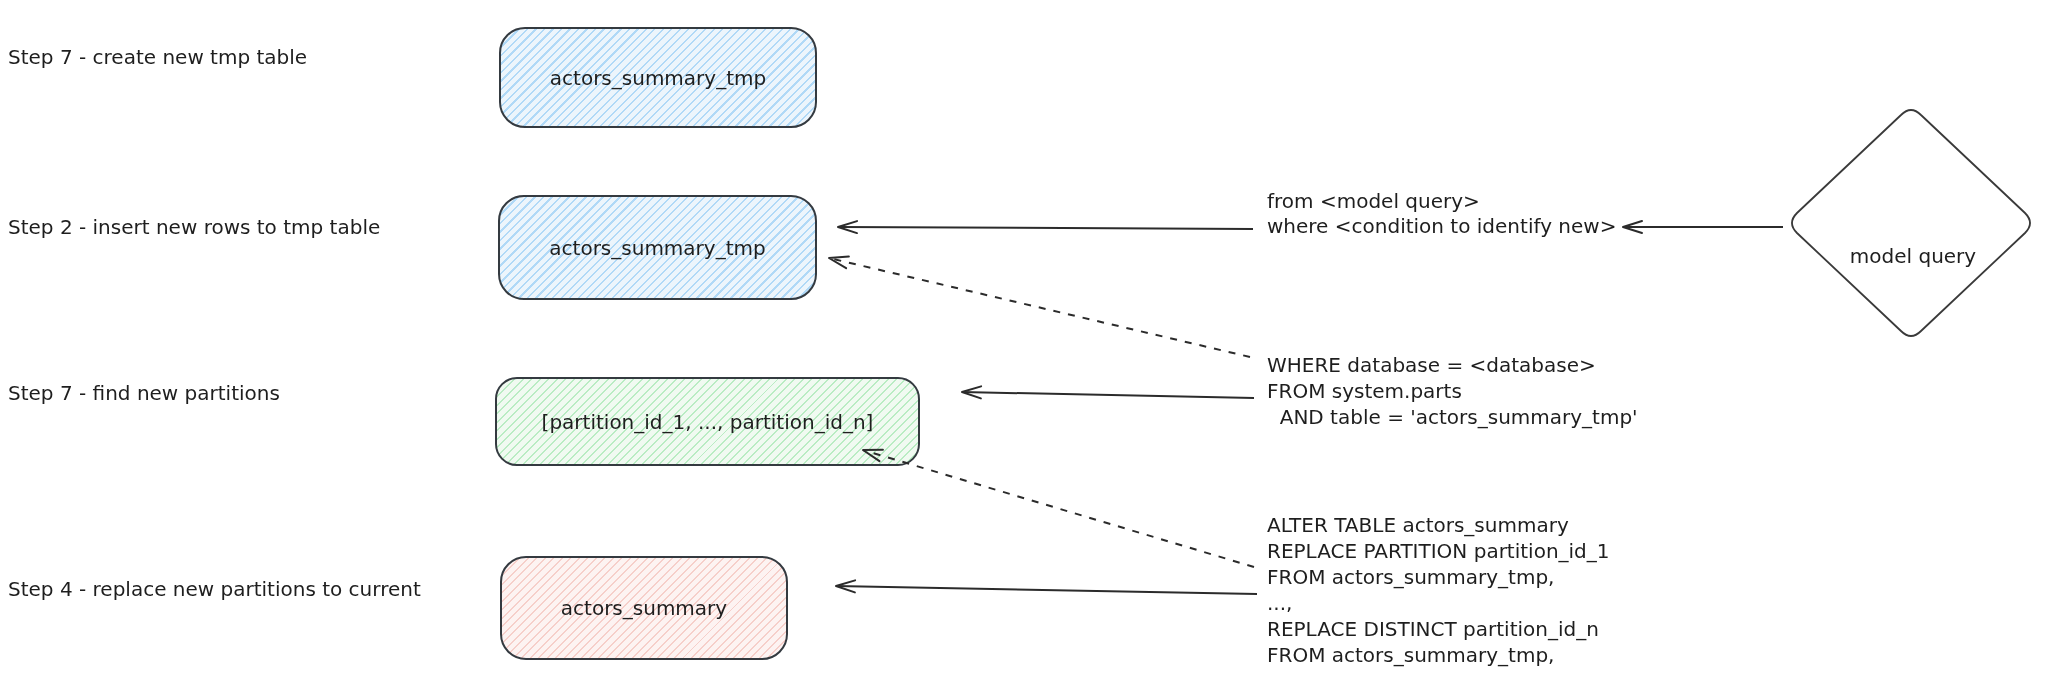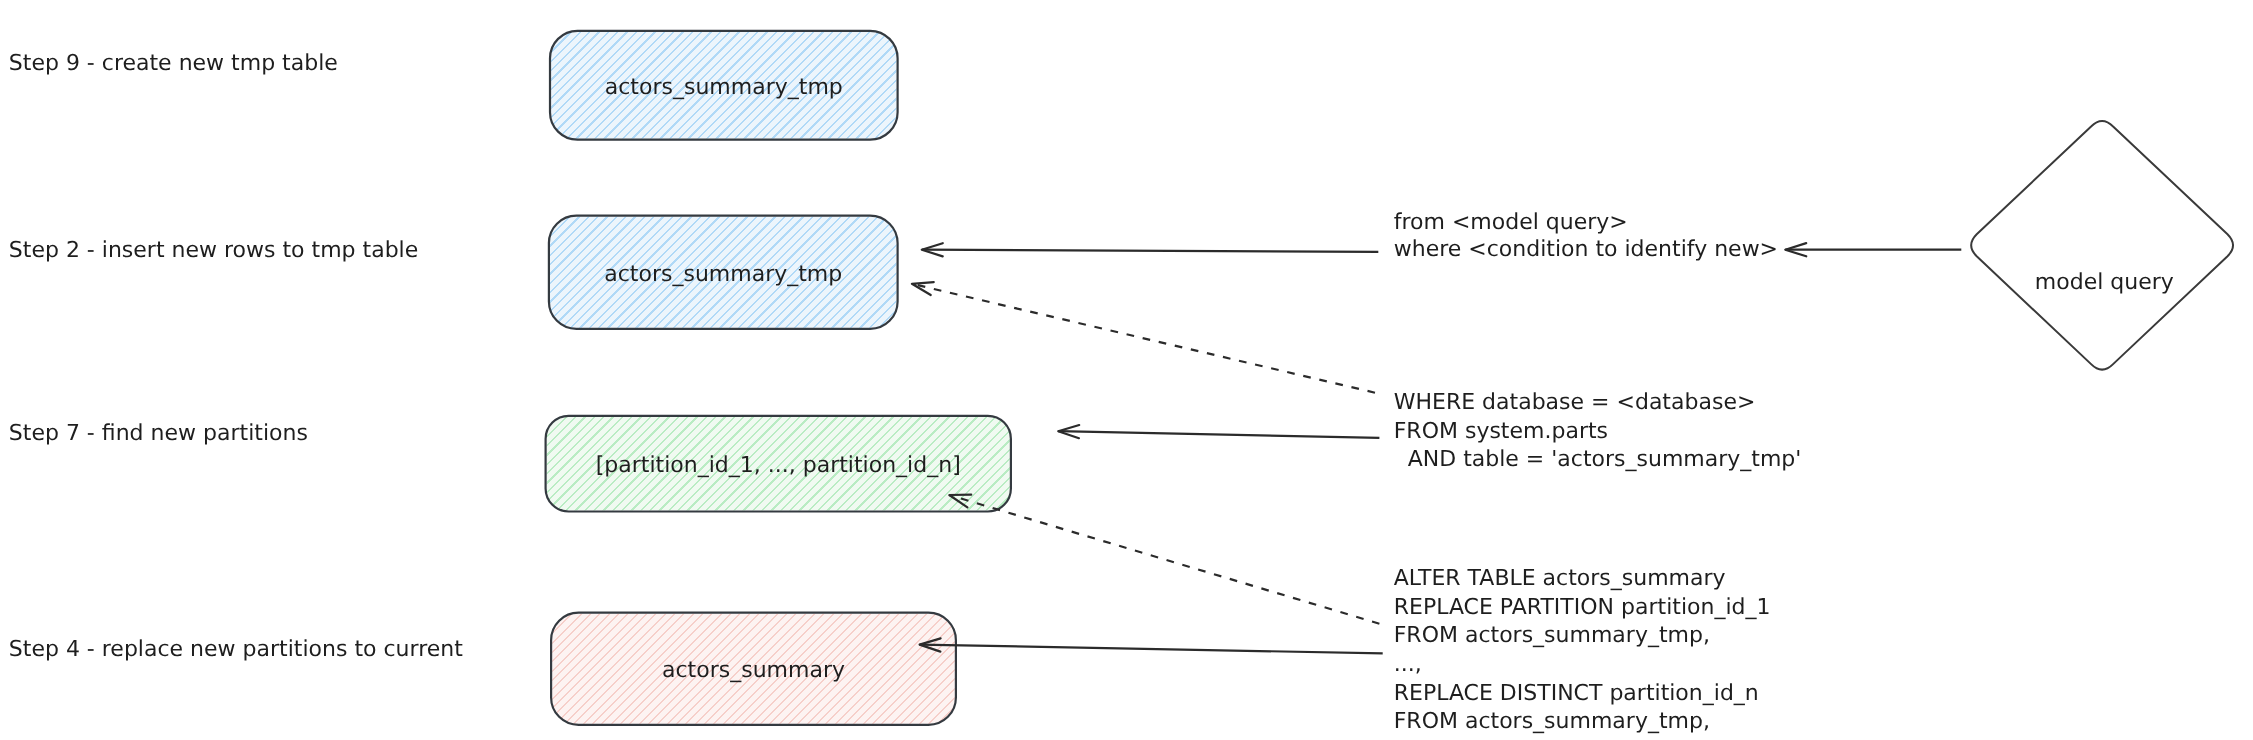--- a/index.html
+++ b/index.html
@@ -30,41 +30,41 @@
       var(--blue-bg) 1.6px, var(--blue-bg) 6px);}
   .box.green{background:repeating-linear-gradient(135deg,
       var(--green-hatch) 0px, var(--green-hatch) 1.4px,
       var(--green-bg) 1.4px, var(--green-bg) 6px);}
   .box.red{background:repeating-linear-gradient(135deg,
       var(--red-hatch) 0px, var(--red-hatch) 1.4px,
       var(--red-bg) 1.4px, var(--red-bg) 6px);}
   .box1{left:499px; top:7px;   width:318px; height:101px; border-radius:26px;}
   .box2{left:498px; top:175px; width:319px; height:105px; border-radius:26px;}
   .box3{left:495px; top:357px; width:425px; height:89px;  border-radius:22px;}
-  .box4{left:500px; top:536px; width:370px; height:104px; border-radius:26px;}
+  .box4{left:500px; top:536px; width:288px; height:104px; border-radius:26px;}
   .code{
     position:absolute; left:1267px; font-size:20px; color:var(--ink);
   }
   .code div{white-space:pre;}
   .code2{top:189px;} .code2 div{line-height:25px;}
   .code3{top:352px;} .code3 div{line-height:26px;}
   .code4{top:512px;} .code4 div{line-height:26px;}
   .diamond-label{
     position:absolute; left:1813px; top:210px; width:200px; height:28px;
     display:flex; align-items:center; justify-content:center;
     font-size:20px; white-space:nowrap;margin-top:32px;
   }
   svg.overlay{position:absolute; left:0; top:0; pointer-events:none;}
 </style>
 </head>
 <body>
 
 <div class="canvas">
 
-  <div class="step-label lbl1">Step 9 - create new tmp table</div>
+  <div class="step-label lbl1">Step 7 - create new tmp table</div>
   <div class="step-label lbl2">Step 2 - insert new rows to tmp table</div>
   <div class="step-label lbl3">Step 7 - find new partitions</div>
   <div class="step-label lbl4">Step 4 - replace new partitions to current</div>
 
   <div class="box blue box1">
     <span>actors_summary_tmp</span>
   </div>
   <div class="box blue box2">
     <span>actors_summary_tmp</span>
   </div>

